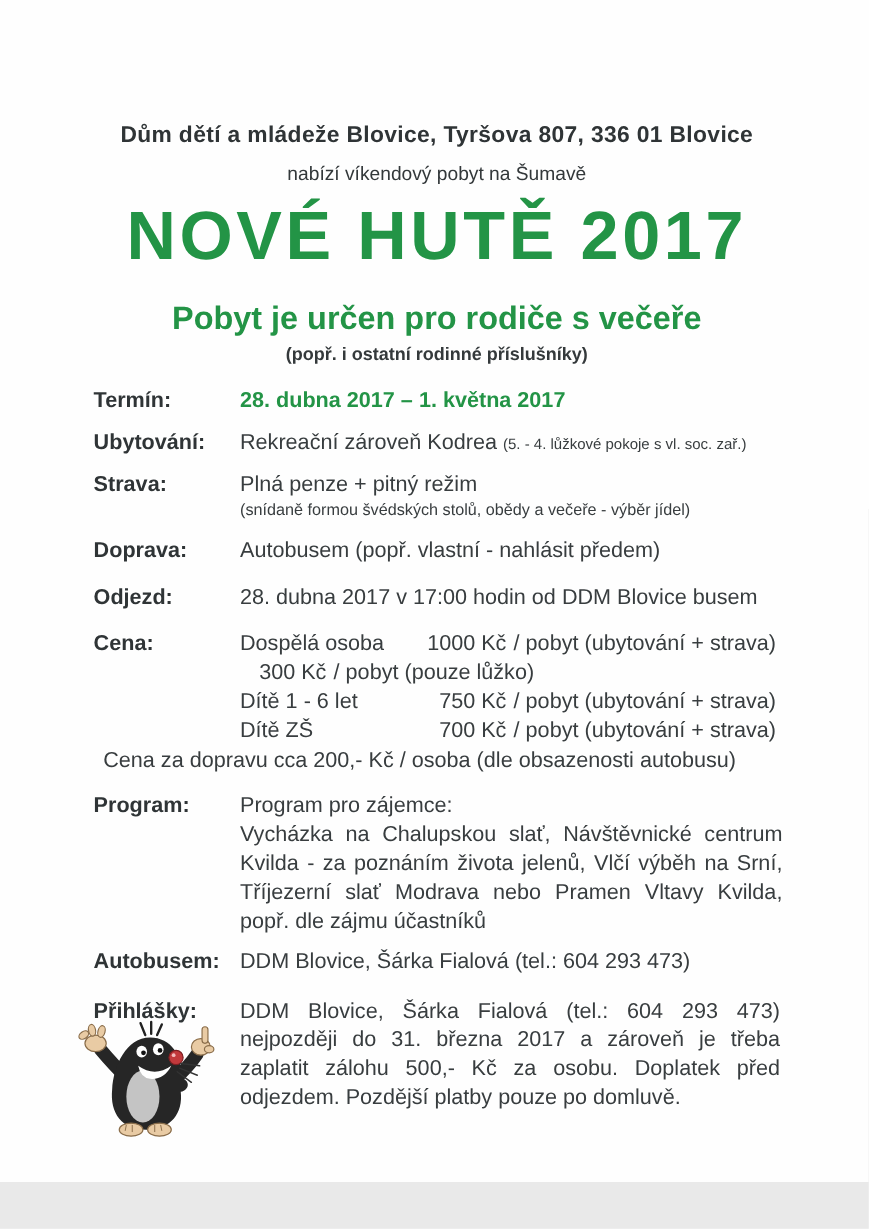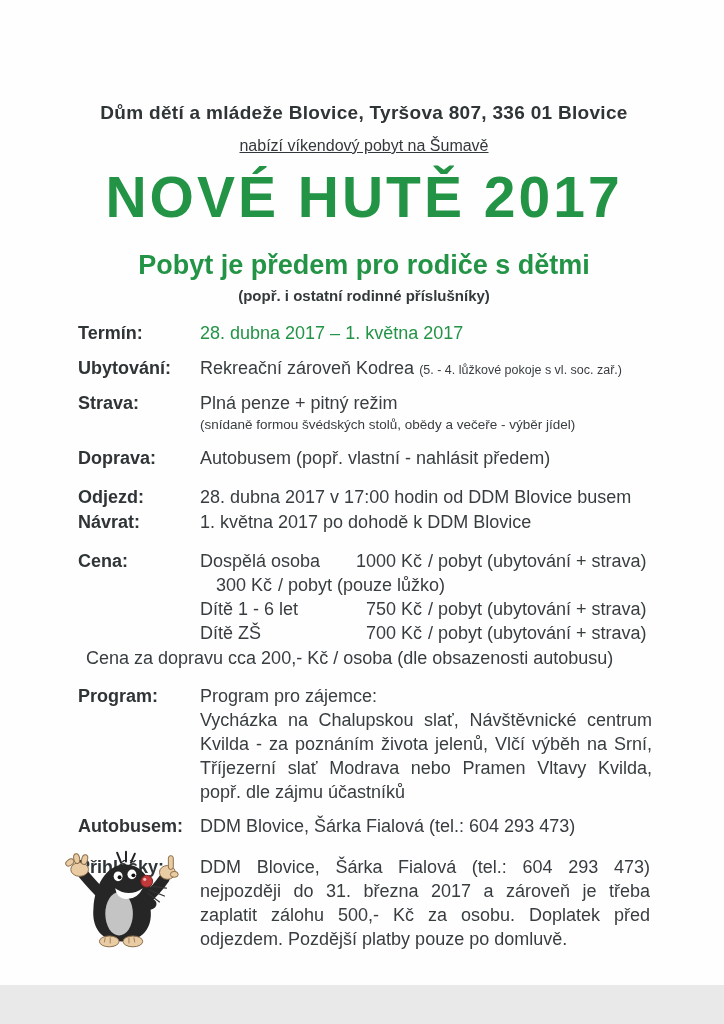--- a/index.html
+++ b/index.html
@@ -21,21 +21,20 @@
     font-weight: bold;
     font-size: 19px;
     letter-spacing: 0.3px;
     color: #2f3436;
   }
   .header2 {
     text-align: center;
     font-size: 16px;
     margin-top: 13px;
     color: #33383a;
-    text-decoration: underline;
   }
   .title {
     text-align: center;
     font-size: 57px;
     font-weight: bold;
     letter-spacing: 3px;
     margin-top: 14px;
     line-height: 1;
   }
   .subtitle {
@@ -95,26 +94,26 @@
 </head>
 <body>
 
 <div class="page">
   <div class="content">
 
     <div class="header1">Dům dětí a mládeže Blovice, Tyršova 807, 336 01 Blovice</div>
     <div class="header2">nabízí víkendový pobyt na Šumavě</div>
 
     <div class="title green" style="color: rgb(35, 148, 70);">NOVÉ HUTĚ 2017</div>
-    <div class="subtitle green" style="color: rgb(35, 148, 70);">Pobyt je předem pro rodiče s dětmi</div>
+    <div class="subtitle green" style="color: rgb(35, 148, 70);">Pobyt je určen pro rodiče s večeře</div>
     <div class="subnote">(popř. i ostatní rodinné příslušníky)</div>
 
     <div class="row first">
       <div class="label">Termín:</div>
-      <div class="value green" style="font-weight: normal; color: rgb(35, 148, 70);">28. dubna 2017 – 1. května 2017</div>
+      <div class="value green" style="font-weight: bold; color: rgb(35, 148, 70);">28. dubna 2017 – 1. května 2017</div>
     </div>
 
     <div class="row">
       <div class="label">Ubytování:</div>
       <div class="value">
         <span>Rekreační zároveň Kodrea</span>
         <span class="small-inline">(5. - 4. lůžkové pokoje s vl. soc. zař.)</span>
       </div>
     </div>
 
@@ -127,24 +126,20 @@
     </div>
 
     <div class="row" style="margin-top:16px;">
       <div class="label">Doprava:</div>
       <div class="value">Autobusem (popř. vlastní - nahlásit předem)</div>
     </div>
 
     <div class="row" style="margin-top:18px;">
       <div class="label">Odjezd:</div>
       <div class="value">28. dubna 2017 v 17:00 hodin od DDM Blovice busem</div>
-    </div>
-    <div class="row tight">
-      <div class="label">Návrat:</div>
-      <div class="value">1. května 2017 po dohodě k DDM Blovice</div>
     </div>
 
     <div class="row" style="margin-top:16px;">
       <div class="label">Cena:</div>
       <div class="price-table">
         <div class="price-row">
           <span class="price-who">Dospělá osoba</span>
           <span class="price-amount">1000 Kč</span>
           <span class="price-rest">/ pobyt (ubytování + strava)</span>
         </div>

